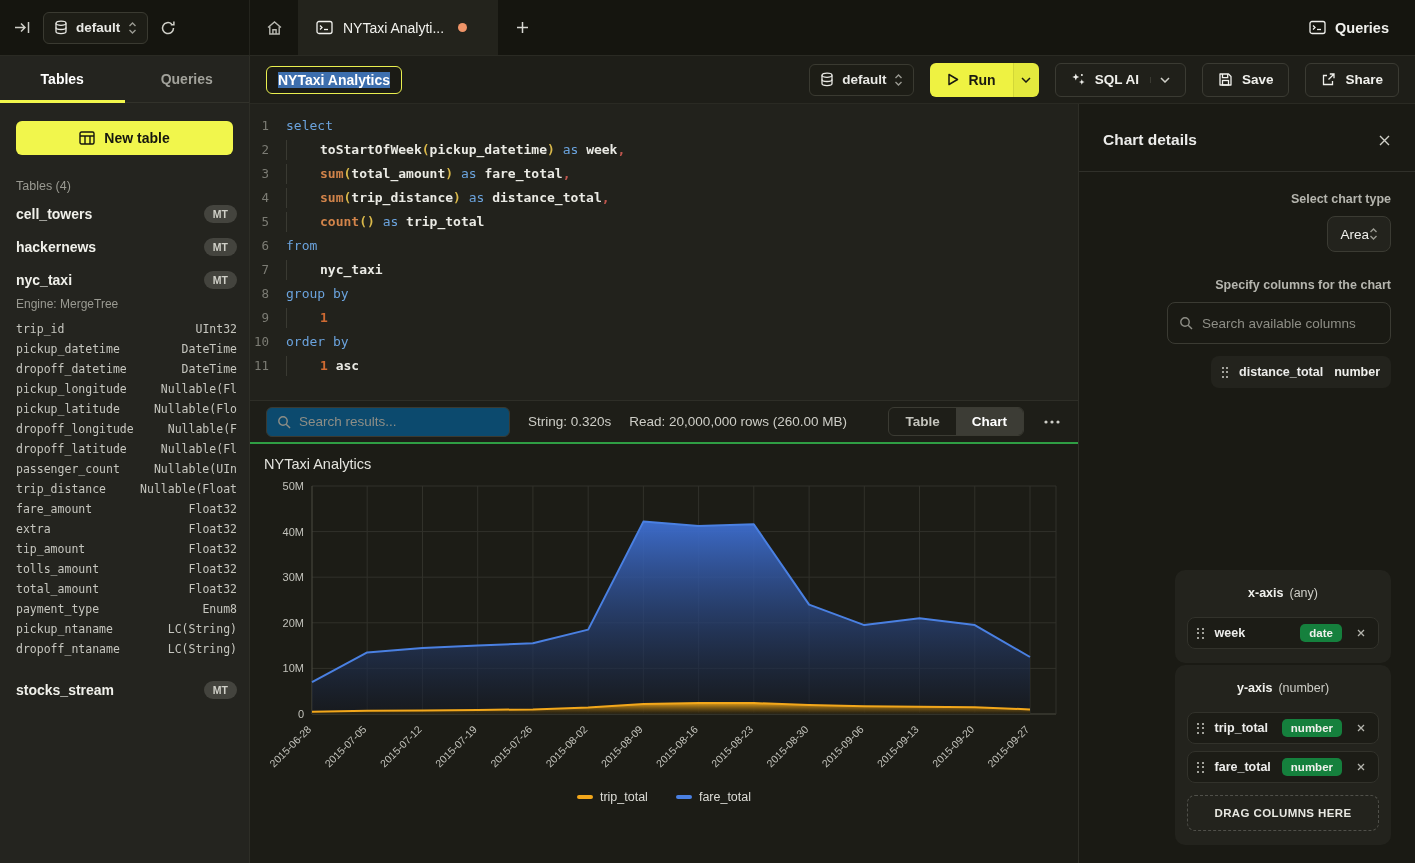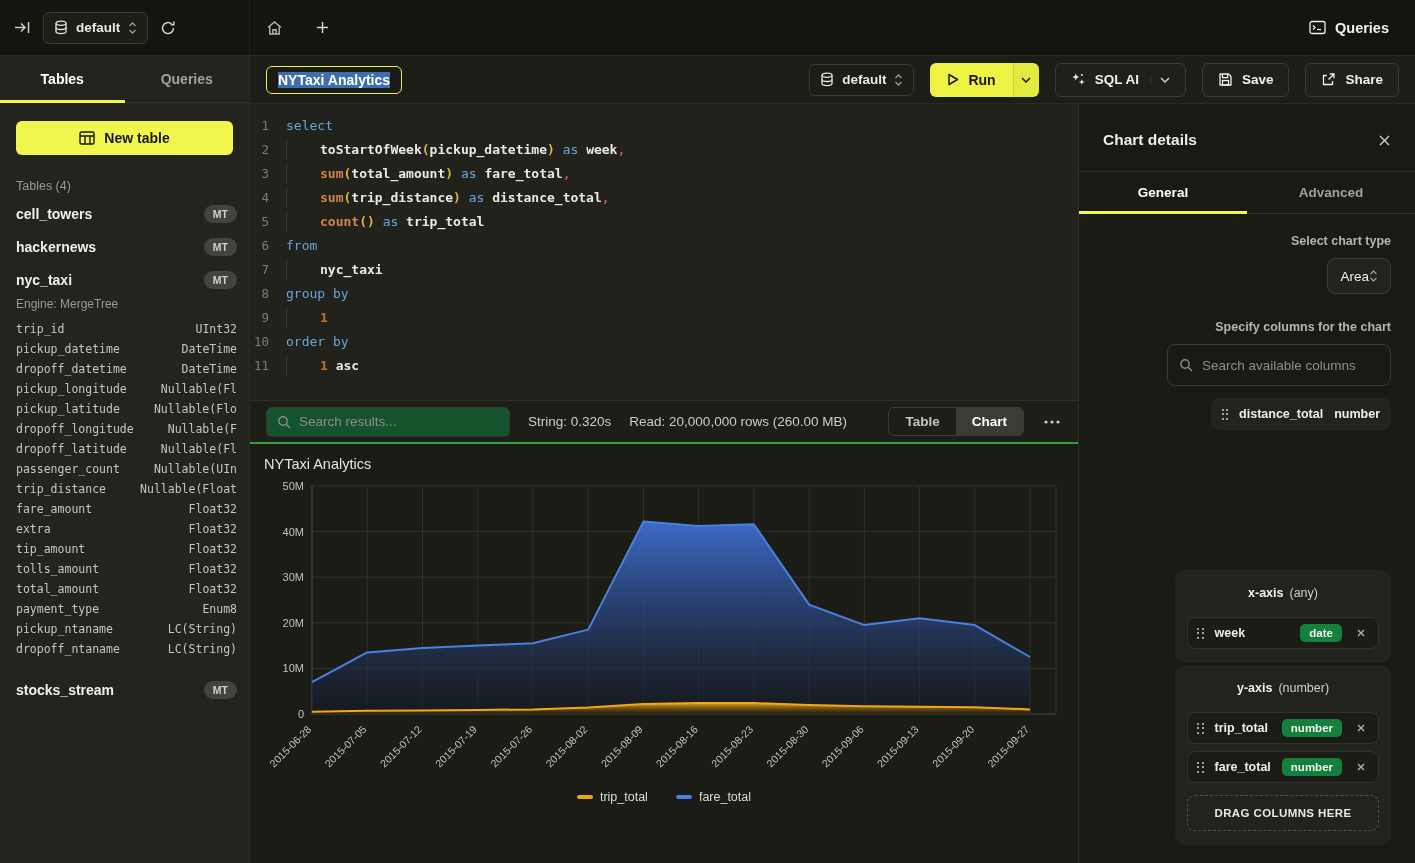--- a/index.html
+++ b/index.html
@@ -59,21 +59,21 @@
   .code.ind{padding-left:34px;}
   .code .guide{position:absolute;left:0;top:2px;bottom:2px;border-left:1px solid #3a3a32;}
   .t-kw{color:#6ba3dd;}
   .t-fn{color:#d2844a;font-weight:700;}
   .t-id{color:#eaeae4;font-weight:700;}
   .t-pr{color:#d9b84a;font-weight:700;}
   .t-num{color:#cf6a32;font-weight:700;}
   .t-cm{color:#c0564e;font-weight:700;}
   
   .results-bar{height:42px;flex:none;display:flex;align-items:center;gap:18px;padding:0 16px;background:#1e1e18;border-top:1px solid #2e2e27;}
-  .rb-search{width:244px;height:30px;border:1px solid #3a3a31;border-radius:6px;background:#14532d;display:flex;align-items:center;gap:8px;padding:0 10px;color:#8e8e86;flex:none;}
+  .rb-search{width:244px;height:30px;border:1px solid #3a3a31;border-radius:6px;background:#0c4a6e;display:flex;align-items:center;gap:8px;padding:0 10px;color:#8e8e86;flex:none;}
   .rb-search input{background:transparent;border:none;outline:none;color:#e4e4de;font-size:13.5px;width:100%;font-family:inherit;}
   .rb-search input::placeholder{color:#8e8e86;}
   .rb-meta{font-size:13.5px;color:#cdcdc6;white-space:nowrap;}
   .seg-group{margin-left:auto;display:flex;border:1px solid #3b3b33;border-radius:6px;overflow:hidden;flex:none;}
   .seg{padding:6px 16px;font-size:13.5px;font-weight:600;color:#c4c4bd;cursor:pointer;}
   .seg.active{background:#3c3c35;color:#fff;}
   .rb-more{color:#cfcfc8;padding:0 2px;cursor:pointer;}
   
   .chart-panel{flex:1;background:#1c1c16;border-top:2px solid #2f9e44;padding:10px 14px 0;display:flex;flex-direction:column;min-height:0;}
   .chart-title{font-size:14.5px;color:#e4e4de;margin:2px 0 6px;}
@@ -149,20 +149,31 @@
   </div>
   <div class="tabstrip">
     <div class="tab-home">
       <span>
           <svg width="17" height="16" viewBox="0 0 17 16">
             <path d="M2 7.5L8.5 2 15 7.5" fill="none" stroke="currentColor" stroke-width="1.4"></path>
             <path d="M3.8 6.6v7.4h9.4V6.6" fill="none" stroke="currentColor" stroke-width="1.4"></path>
             <path d="M6.9 14V9.8h3.2V14" fill="none" stroke="currentColor" stroke-width="1.4"></path>
           </svg>
         </span>
+    </div>
+    <div class="tab-active">
+      <span>
+          <svg width="17" height="15" viewBox="0 0 17 15">
+            <rect x="1" y="1.5" width="15" height="12" rx="2" fill="none" stroke="currentColor" stroke-width="1.3"></rect>
+            <path d="M4 5.5l2 2-2 2" fill="none" stroke="currentColor" stroke-width="1.3"></path>
+            <path d="M8 9.5h4" stroke="currentColor" stroke-width="1.3"></path>
+          </svg>
+        </span>
+      <span>NYTaxi Analyti...</span>
+      <span class="tab-dot"></span>
     </div>
     <div class="tab-new">
       <span>
           <svg width="13" height="13" viewBox="0 0 13 13">
             <path d="M6.5 1v11M1 6.5h11" stroke="currentColor" stroke-width="1.5"></path>
           </svg>
         </span>
     </div>
   </div>
   <div class="tb-right">
@@ -511,24 +522,20 @@
 
       <aside class="right-panel">
         <div class="rp-header">
           <span class="rp-title">Chart details</span>
           <span class="rp-close">
               <svg width="13" height="13" viewBox="0 0 13 13">
                 <path d="M2 2l9 9M11 2l-9 9" stroke="currentColor" stroke-width="1.4"></path>
               </svg>
             </span>
         </div>
-        <div class="p-tabs" id="panel-tabs">
-            <div class="p-tab active">General</div>
-            <div class="p-tab">Advanced</div>
-          </div>
         <div class="rp-content">
           <div class="rp-label">Select chart type</div>
           <div class="select">
             <span>Area</span>
             <span style="color:#9a9a92">
                 <svg width="9" height="14" viewBox="0 0 9 14">
                   <path d="M1.5 5l3-3 3 3M1.5 9l3 3 3-3" fill="none" stroke="currentColor" stroke-width="1.4"></path>
                 </svg>
               </span>
           </div>

